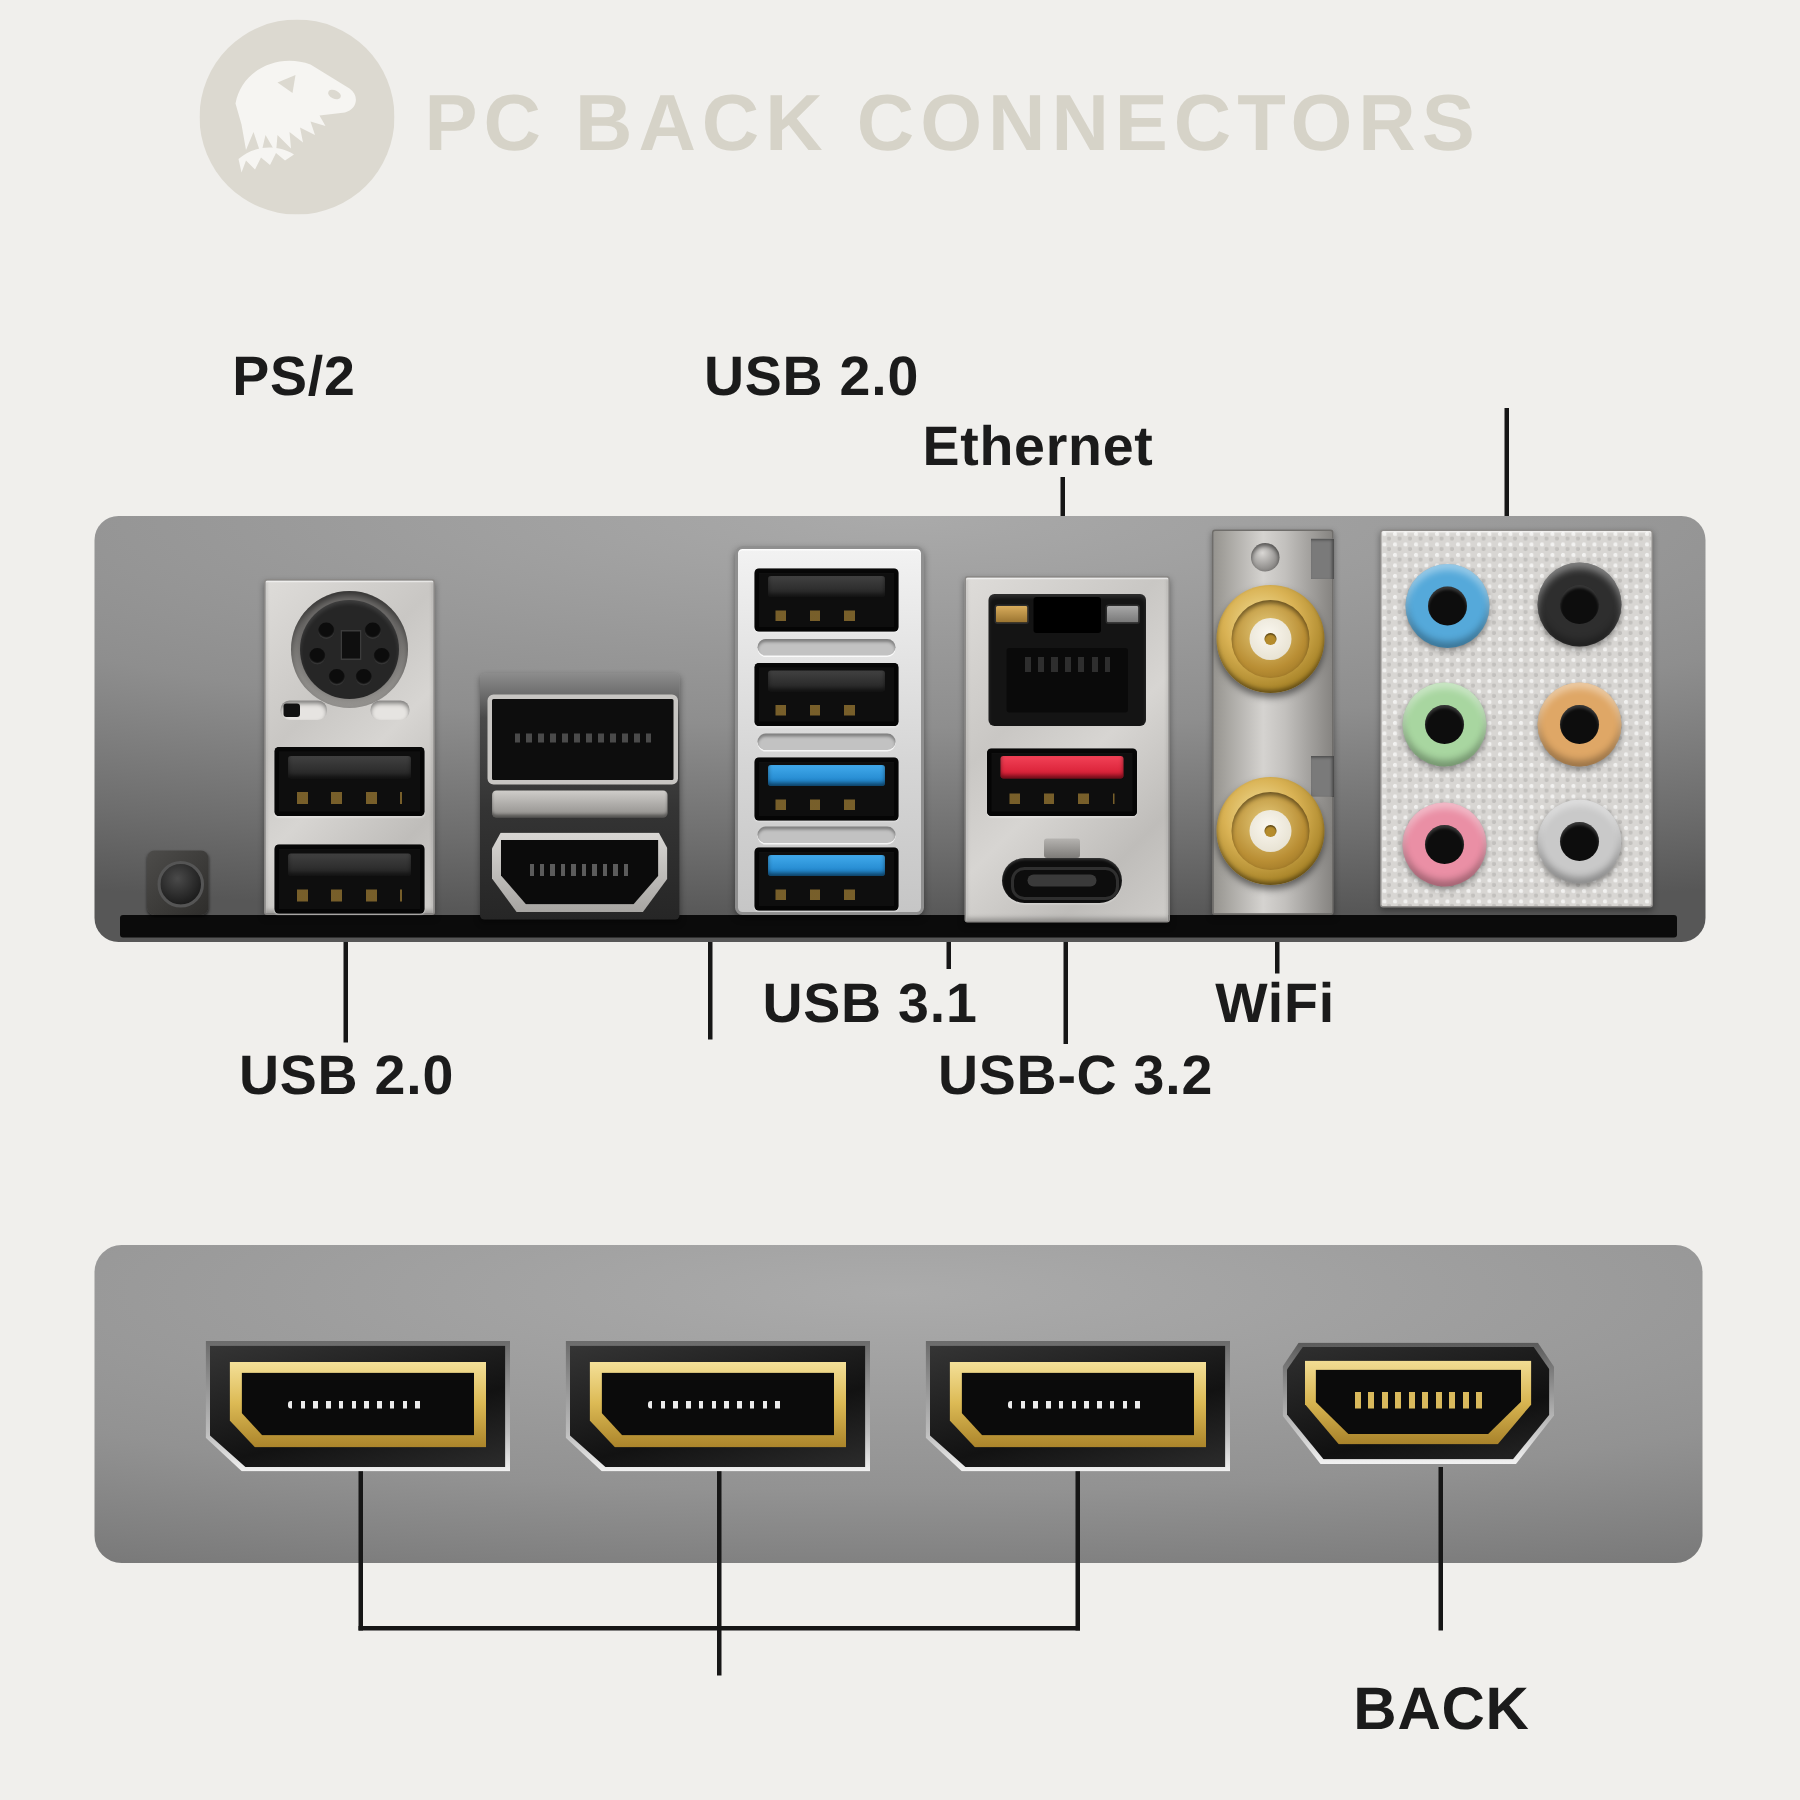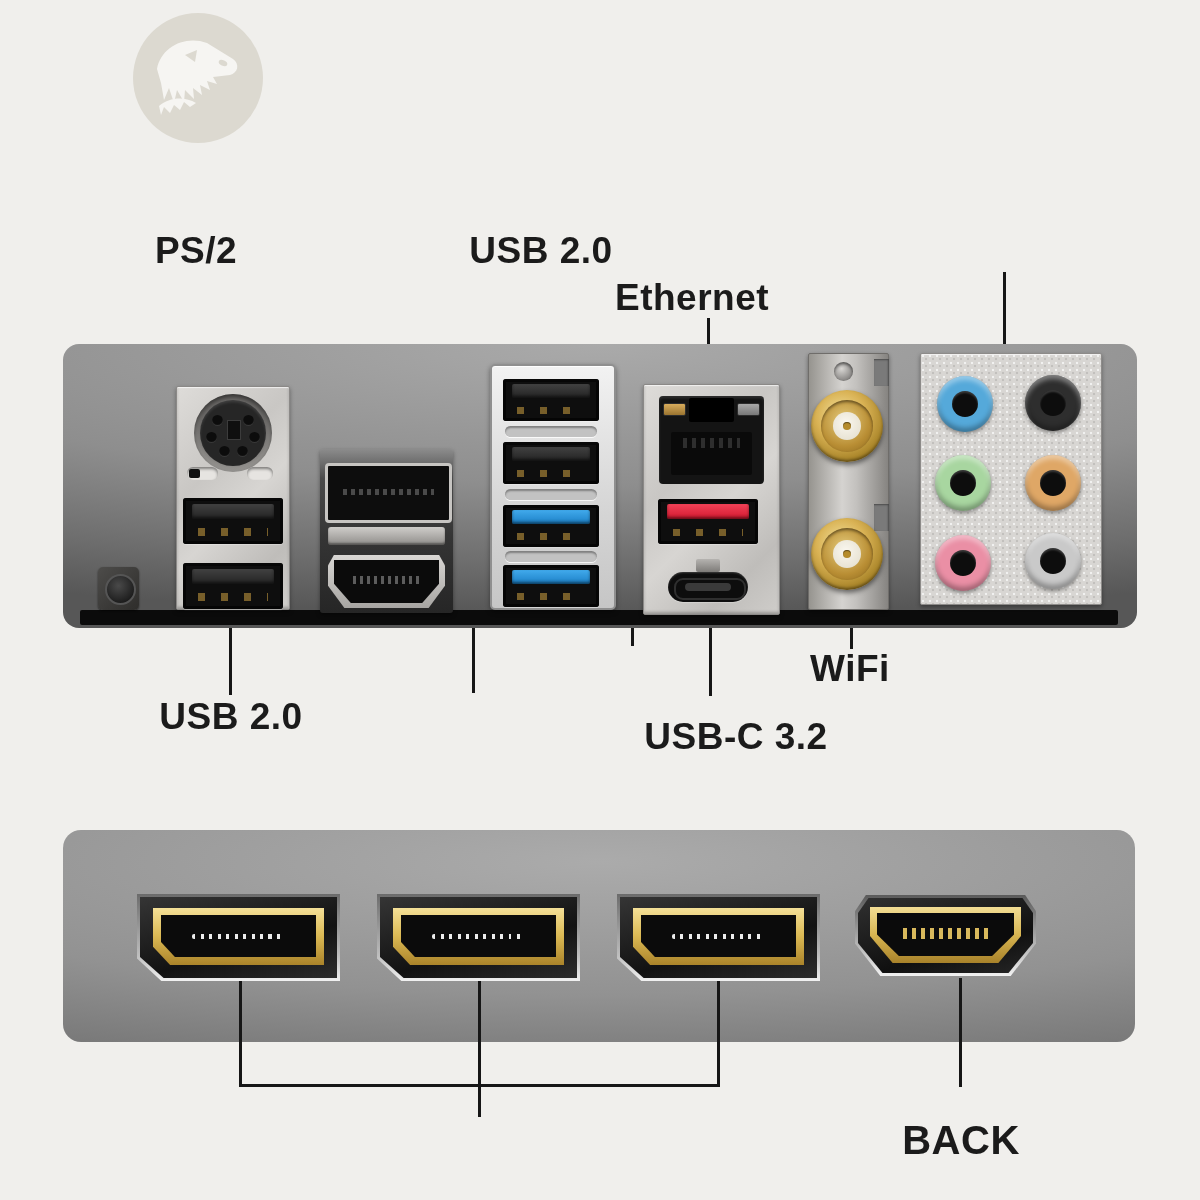--- a/index.html
+++ b/index.html
@@ -14,21 +14,21 @@
   
   .lbl { position:absolute; transform:translate(-50%,-50%); font-size:37px; font-weight:600;
          color:#1b1b1b; letter-spacing:0.5px; white-space:nowrap; }
   .lbl-ps2      { left:196px;  top:251px; }
   .lbl-usb20t   { left:541px;  top:251px; }
   .lbl-eth      { left:692px;  top:298px; }
   .lbl-audio    { left:1014px; top:250px; }
   .lbl-usb20b   { left:231px;  top:717px; }
   .lbl-usb31    { left:580px;  top:669px; }
   .lbl-usb30    { left:493px;  top:717px; }
-  .lbl-usbc     { left:736px;  top:717px;margin-top:20px; }
+  .lbl-usbc     { left:717px;  top:717px; }
   .lbl-wifi     { left:850px;  top:669px; }
   .lbl-dp       { left:483px;  top:1140px; font-size:40px; }
   .lbl-hdmi     { left:961px;  top:1140px; font-size:40px; }
 
   
   .vline { position:absolute; width:3px; background:#161616; }
   .hline { position:absolute; height:3px; background:#161616; }
   .ln-eth    { left:707px;  top:318px;  height:84px; }
   .ln-audio  { left:1003px; top:272px;  height:121px; }
   .ln-usb20b { left:229px;  top:625px;  height:70px; }
@@ -215,20 +215,21 @@
 
   <div class="logo">
     <svg viewBox="0 0 130 130" width="130" height="130">
       <circle cx="65" cy="65" r="65" fill="#dcd9d0"></circle>
       <path fill="#f6f5f2" d="M24,56 C28,34 52,22 74,30 L100,46 C107,51 105,60 97,62 L80,64 L84,71 L74,68 L77,77 L67,72 L69,82 L60,75 L61,86 L52,77 L51,89 L44,77 L41,90 L36,75 L31,87 L28,70 Z"></path>
       <path fill="#f6f5f2" d="M26,93 C36,84 52,83 63,90 L57,94 L51,89 L47,97 L41,92 L37,100 L31,94 L28,102 Z"></path>
       <path fill="#dcd9d0" d="M52,42 l12,-5 l-2,12 z"></path>
       <ellipse fill="#dcd9d0" cx="90" cy="50" rx="4.5" ry="2.8" transform="rotate(25 90 50)"></ellipse>
     </svg>
   </div>
+  <div class="title">PC BACK CONNECTORS</div>
 
   <div class="lbl lbl-ps2">PS/2</div>
   <div class="lbl lbl-usb20t">USB 2.0</div>
   <div class="lbl lbl-eth">Ethernet</div>
 
   <div class="vline ln-eth"></div>
   <div class="vline ln-audio"></div>
   <div class="vline ln-usb20b"></div>
   <div class="vline ln-usb31v"></div>
   <div class="hline ln-usb31h"></div>
@@ -357,20 +358,21 @@
       </div>
     <div class="jack" style="left:14px;  top:181px; background:#ea8fa5;">
         <div class="hole"></div>
       </div>
     <div class="jack" style="left:104px; top:179px; background:#c9c9c9;">
         <div class="hole"></div>
       </div>
   </div>
 
   <div class="lbl lbl-usb20b">USB 2.0</div>
+  <div class="lbl lbl-usb31">USB 3.1</div>
   <div class="lbl lbl-usbc">USB-C 3.2</div>
   <div class="lbl lbl-wifi">WiFi</div>
 
   <div class="panel-bottom"></div>
 
   <div class="port dp dp1">
     <div class="back"></div>
     <div class="dark">
       <div class="gold">
         <div class="cav">

